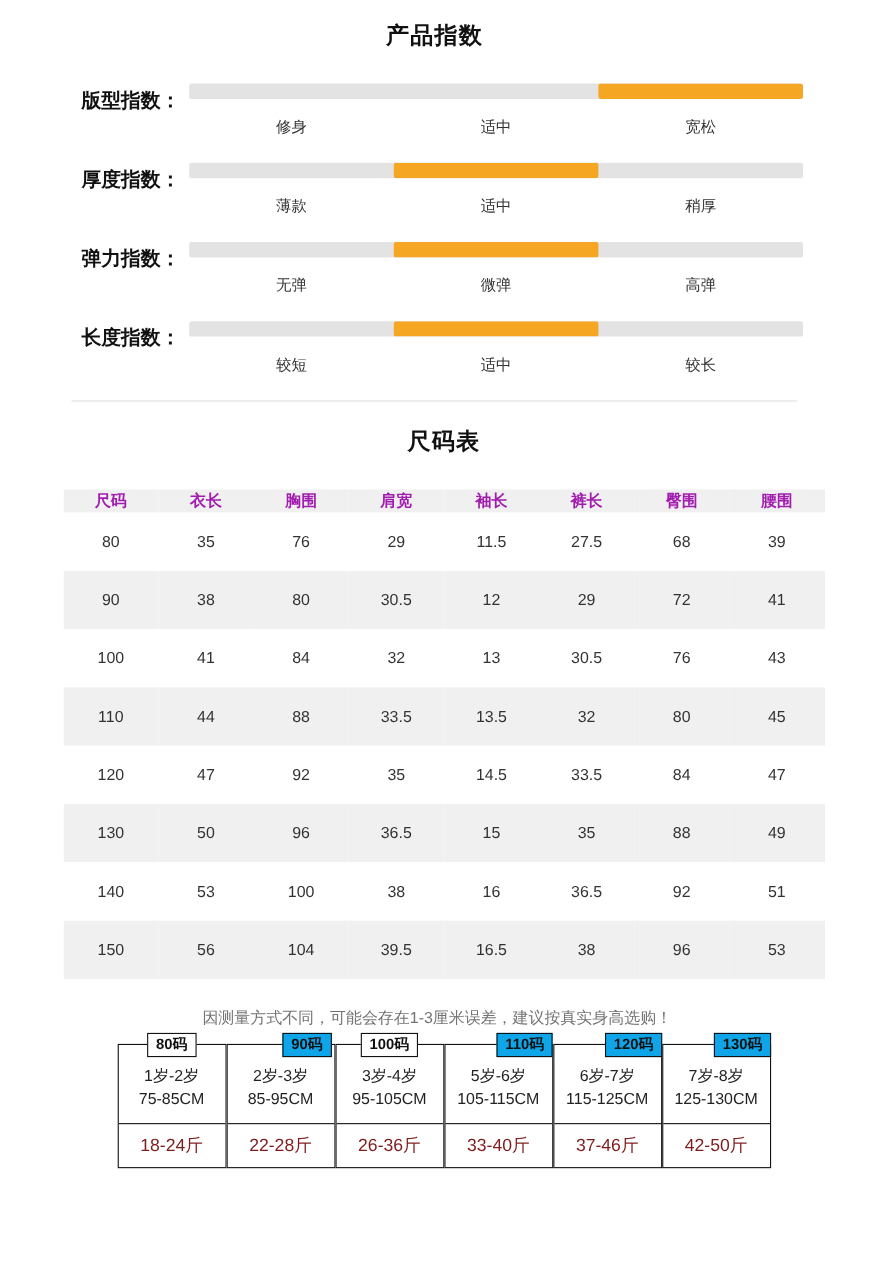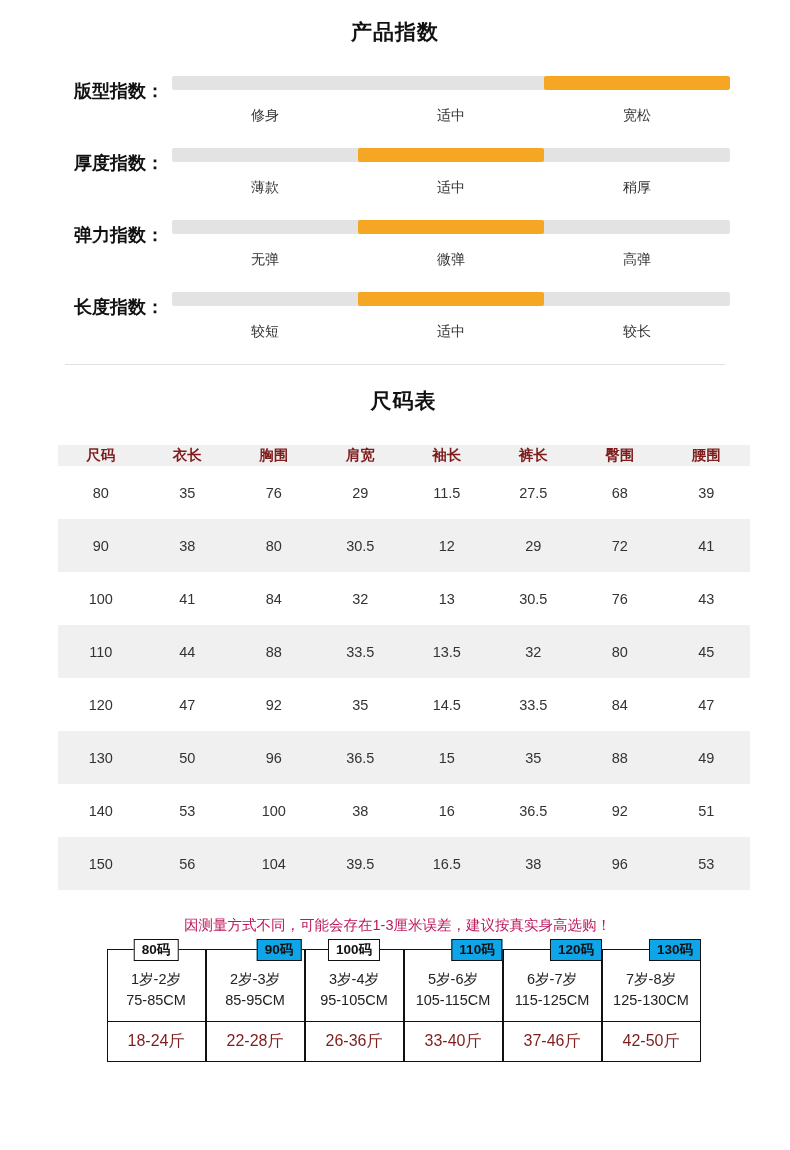--- a/index.html
+++ b/index.html
@@ -90,41 +90,41 @@
   .size-table {
     width: 692px;
     margin: 16px auto 0 auto;
     border-collapse: collapse;
     table-layout: fixed;
   }
   .size-table th {
     background: #f0f0f0;
     font-size: 14.5px;
     font-weight: bold;
-    color: #7f1d1d;
+    color: #a21caf;
     height: 17px;
     text-align: center;
   }
   .size-table td {
     height: 53px;
     text-align: center;
     font-size: 14.5px;
     color: #333;
   }
   .size-table tbody tr.odd td {
     background: #ffffff;
   }
   .size-table tbody tr.even td {
     background: #f0f0f0;
   }
 
   .note {
     text-align: center;
     font-size: 14.5px;
-    color: #be185d;
+    color: #737373;
     margin: 26px 12px 0 0;
   }
 
   
   .cards {
     display: flex;
     justify-content: space-between;
     width: 594px;
     margin: 14px auto 0 auto;
   }

